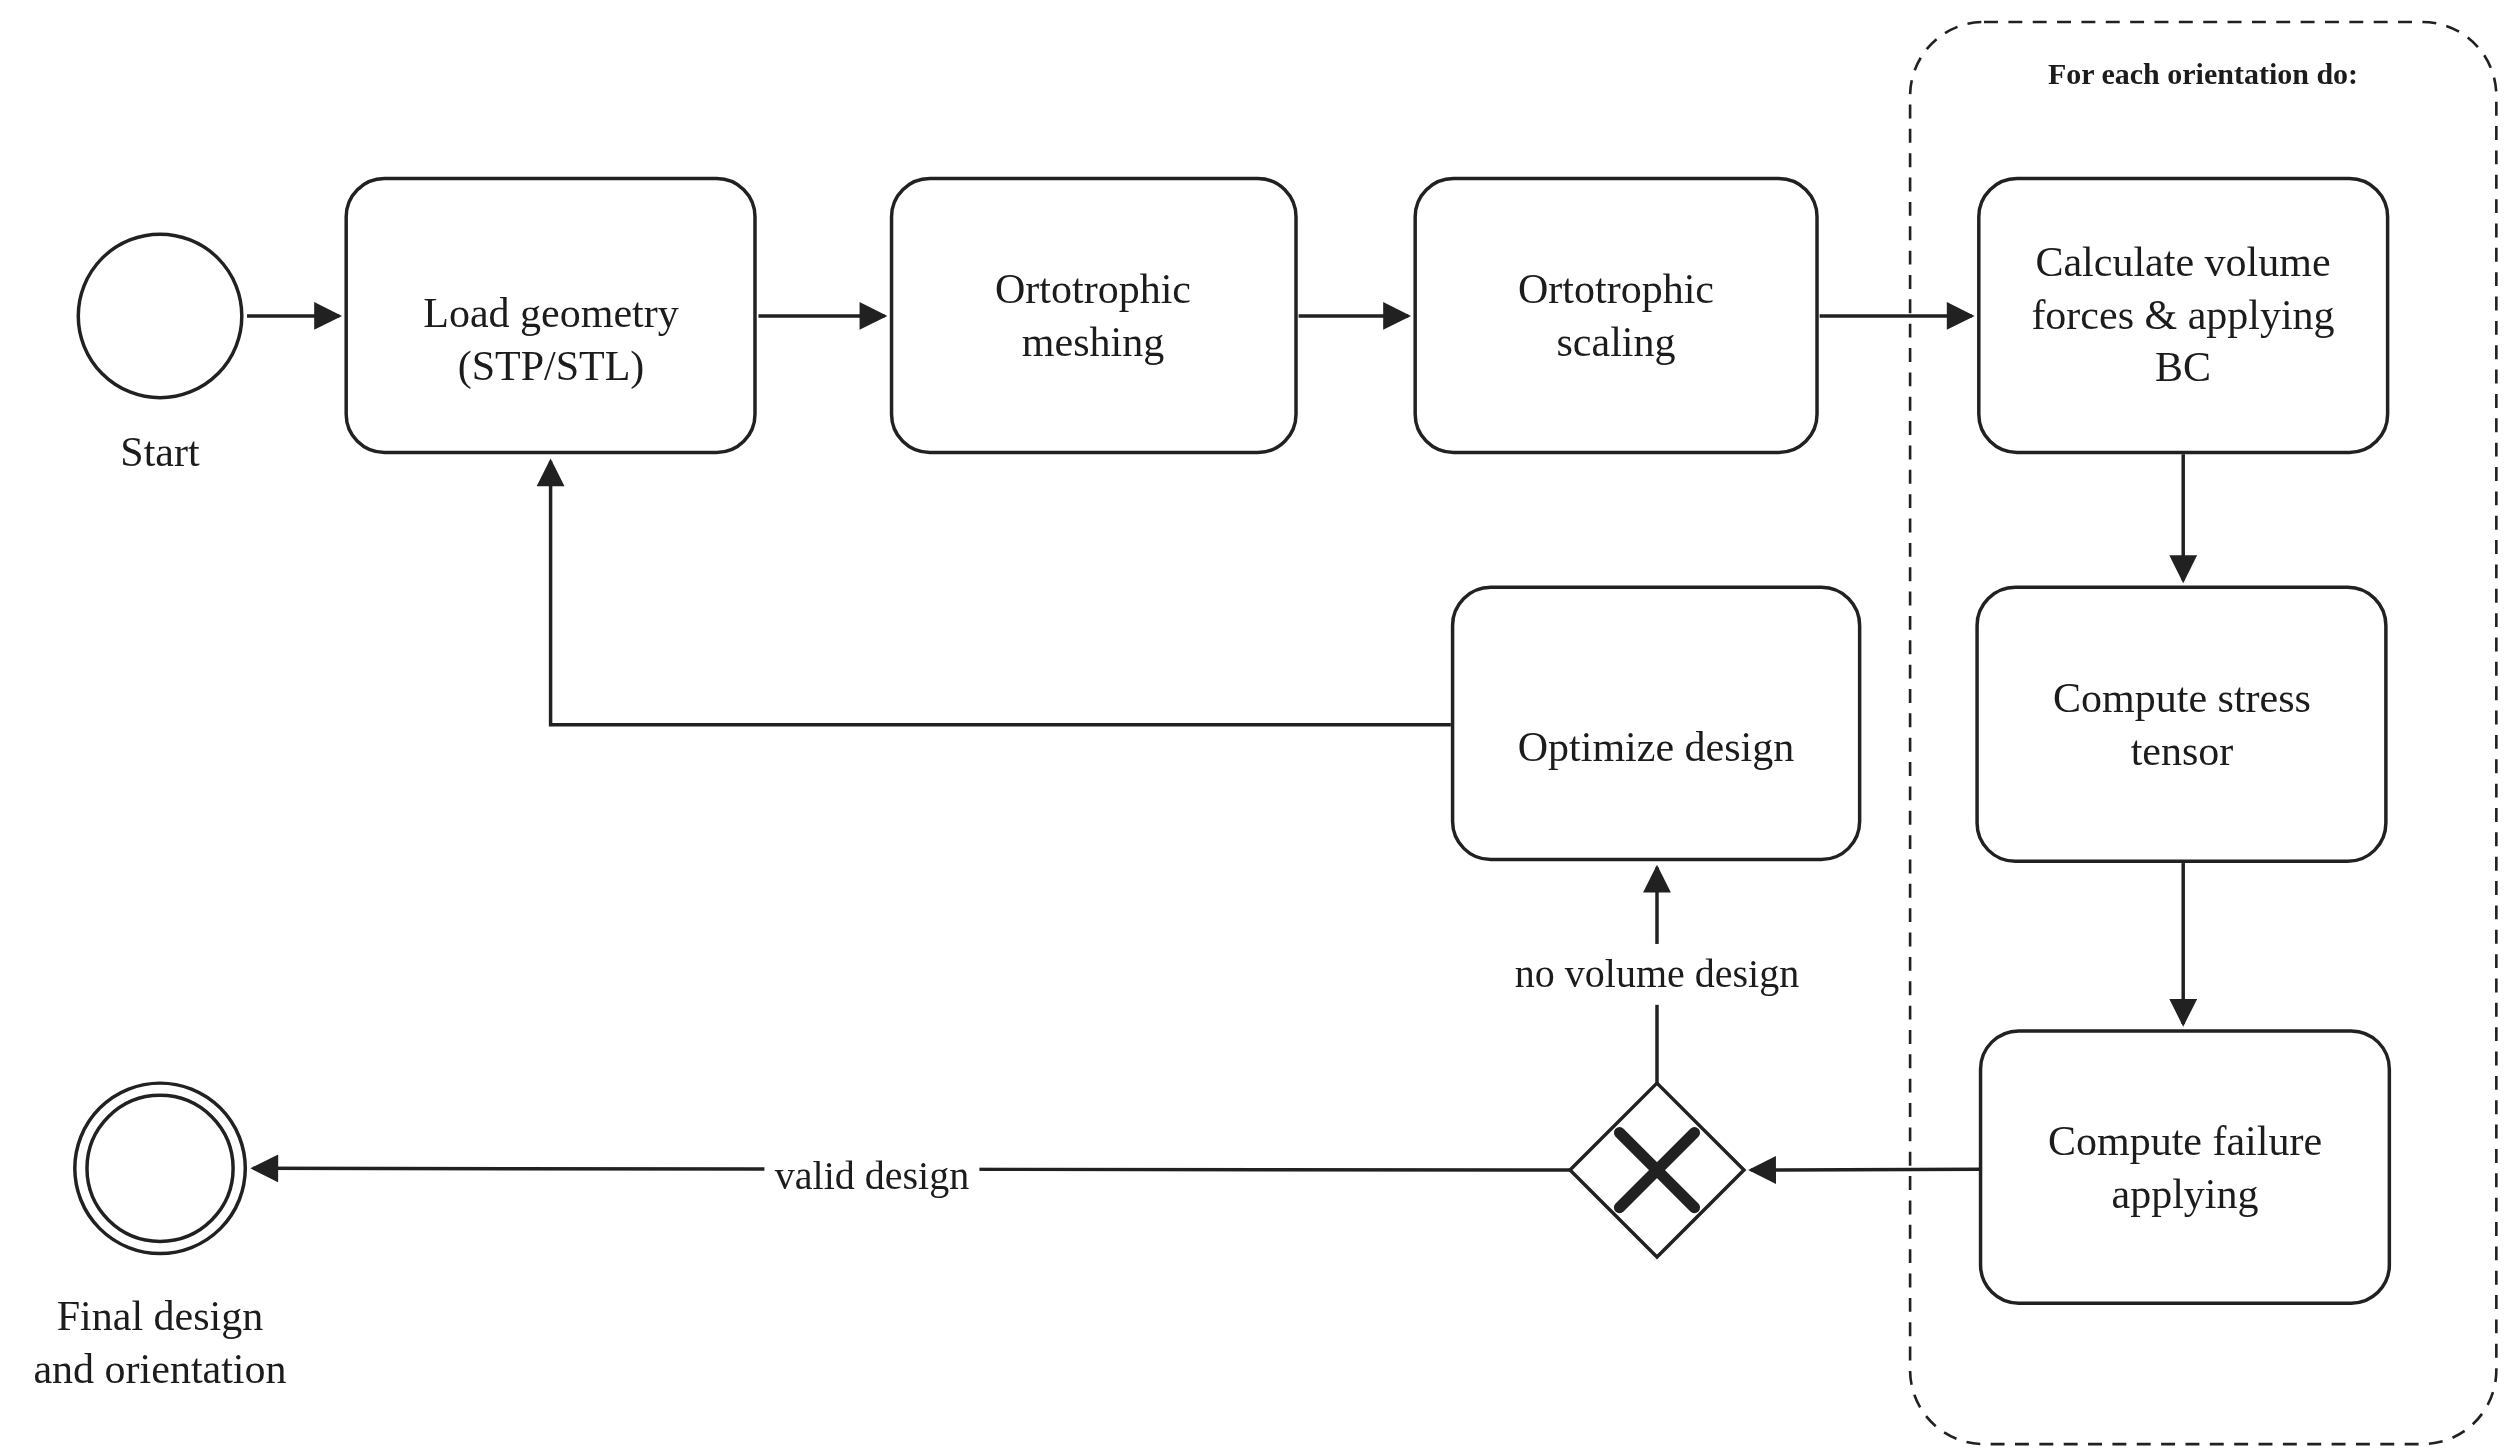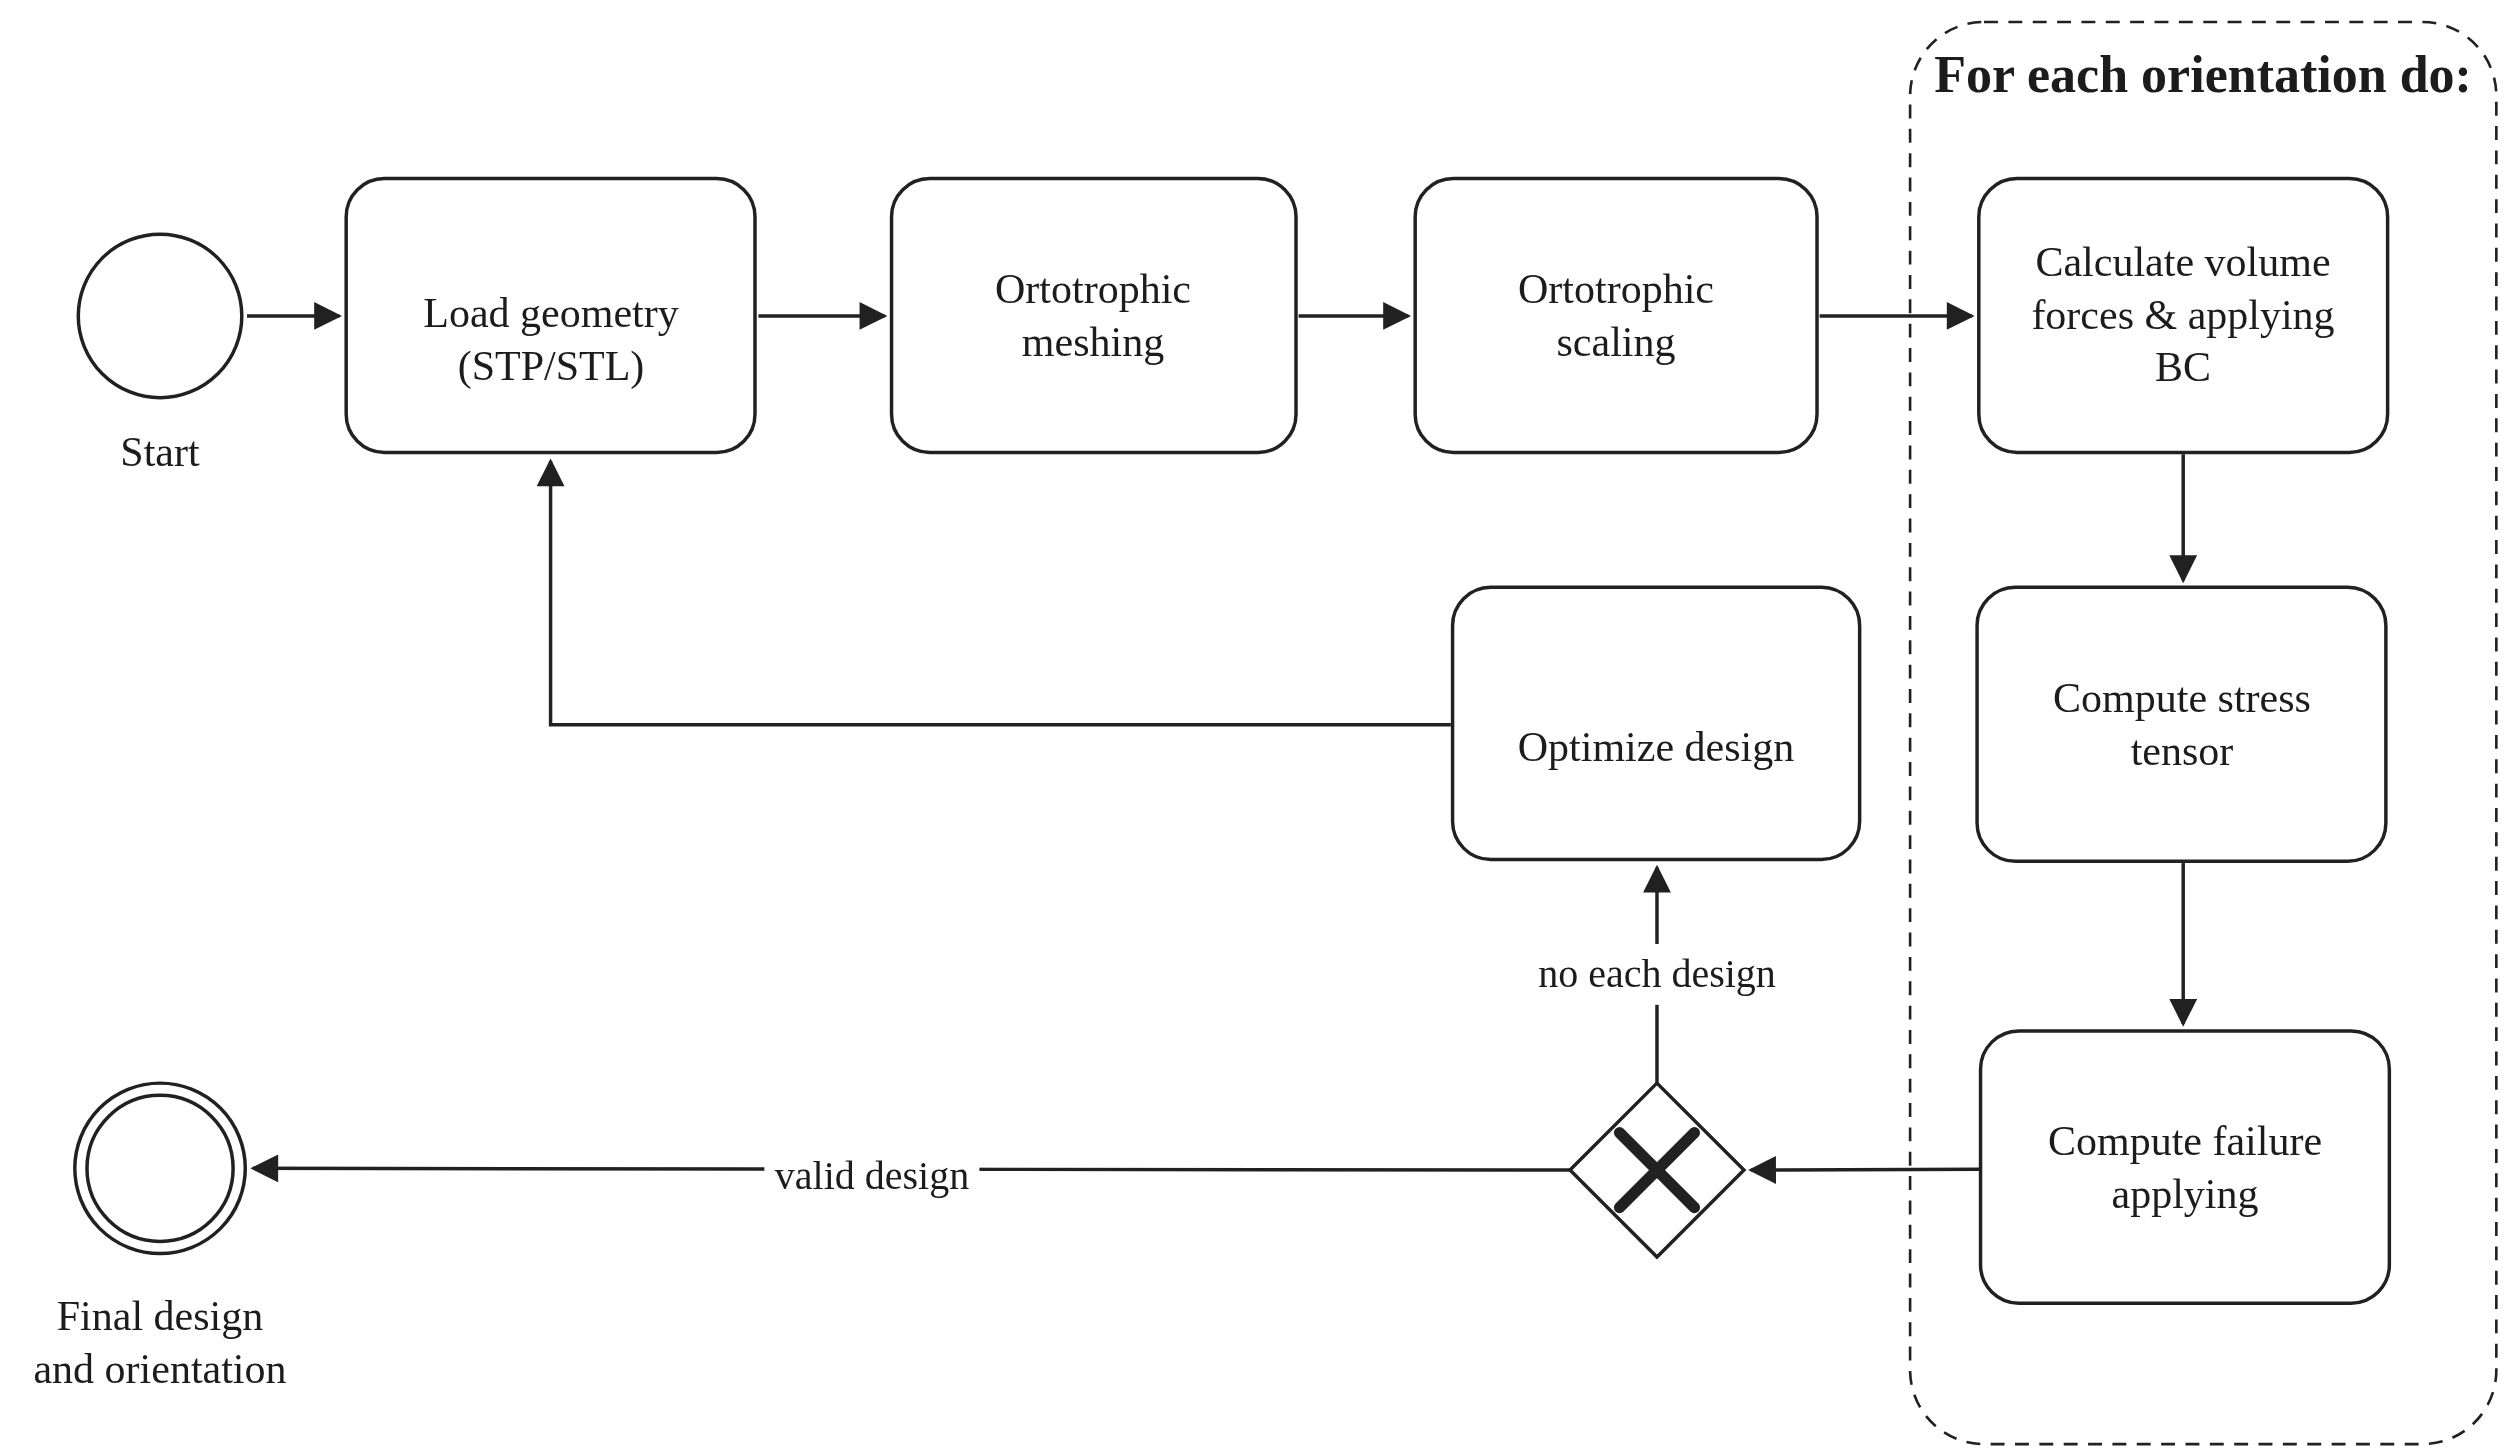--- a/index.html
+++ b/index.html
@@ -17,21 +17,21 @@
     position: absolute;
     transform: translate(-50%, -50%);
     text-align: center;
     white-space: pre-line;
     font-size: 42px;
     line-height: 1.25;
     color: #1c1c1c;
   }
   .edge-lbl { font-size: 40px; }
   .on-line { background: #ffffff; padding: 0 10.4px; }
-  .loop-title { font-weight: bold; font-size: 52px; white-space: nowrap; }
+  .loop-title { font-weight: bold; font-size: 30px; white-space: nowrap; }
 </style>
 </head>
 <body>
 
 <div class="stage">
 
   <svg width="2512" height="1453" viewBox="0 0 2888 1670">
     <defs>
       <marker id="arrow" viewBox="0 0 10 10" refX="9" refY="5" markerWidth="9.5" markerHeight="8" orient="auto-start-reverse">
         <path d="M0,0 L10,5 L0,10 z" fill="#212121"></path>
@@ -86,17 +86,17 @@
   <div class="lbl" style="left:2182px; top:724px;">Compute stress
 tensor</div>
   <div class="lbl" style="left:2185px; top:1167px;">Compute failure
 applying</div>
   <div class="lbl" style="left:1656px; top:723px;margin-top:24px;">Optimize design</div>
 
   <div class="lbl" style="left:160px; top:452px;">Start</div>
   <div class="lbl" style="left:160px; top:1342px;">Final design
 and orientation</div>
 
-  <div class="lbl edge-lbl" style="left:1657px; top:974px;">no each design</div>
+  <div class="lbl edge-lbl" style="left:1657px; top:974px;">no volume design</div>
   <div class="lbl edge-lbl on-line" style="left:872px; top:1166px;margin-top:10px;">valid design</div>
 
 </div>
 
 
 </body></html>

